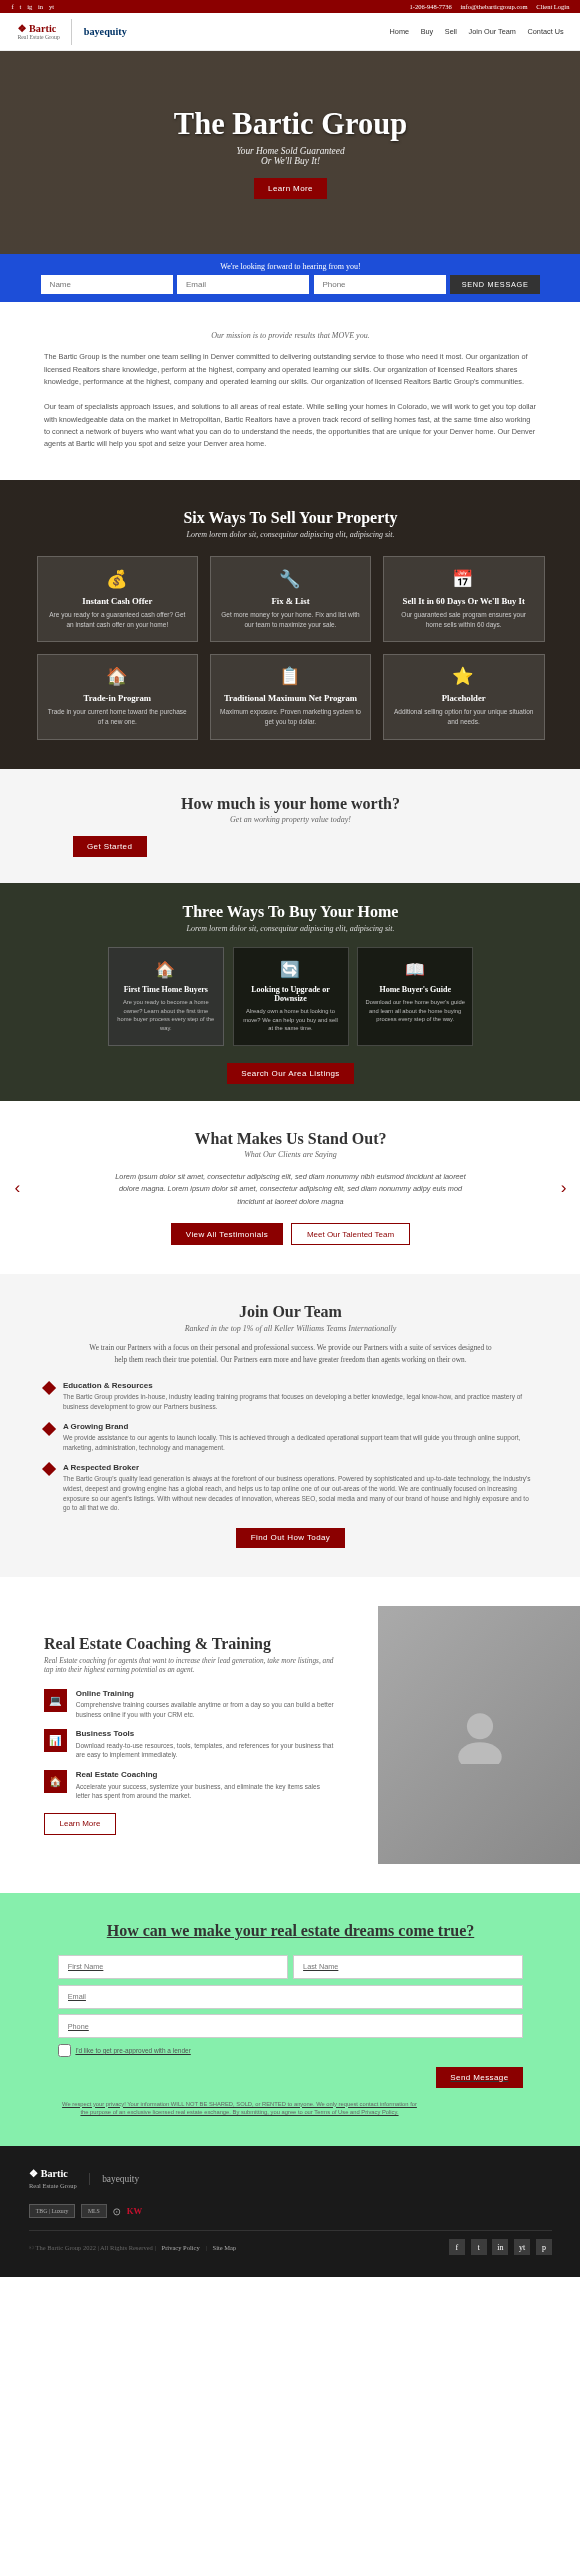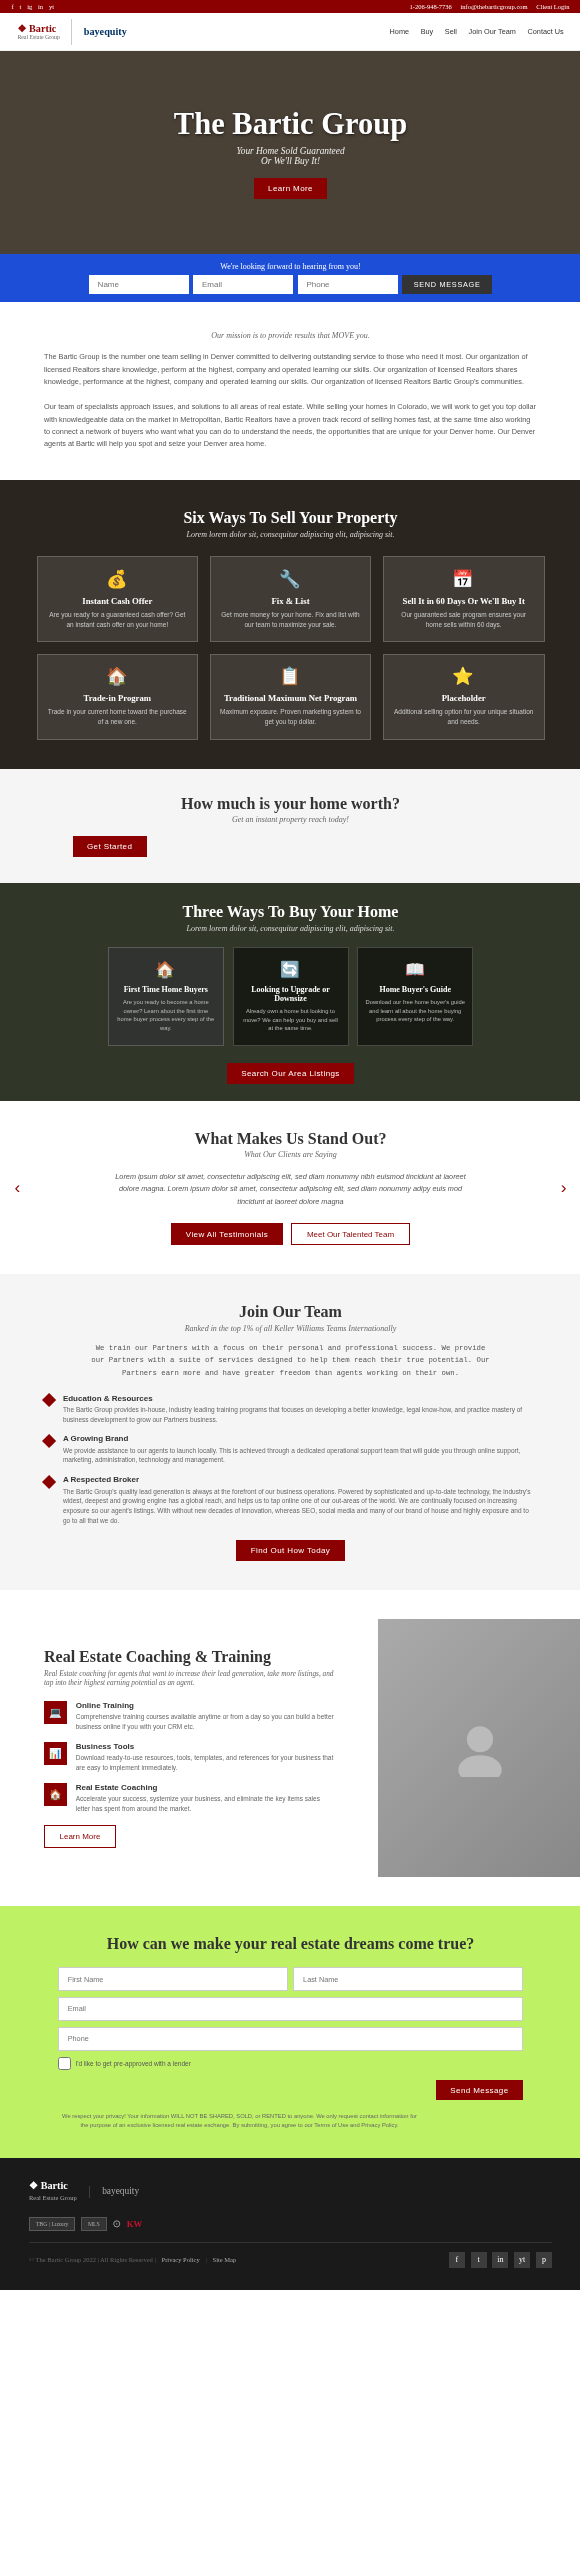--- a/index.html
+++ b/index.html
@@ -87,21 +87,21 @@
     .contact-bar p { margin-bottom: 4.4px; }
     .contact-form-row {
       display: flex;
       gap: 4.4px;
       justify-content: center;
     }
     .contact-form-row input {
       padding: 5.1px 8.7px;
       border: none;
       font-size: 8px;
-      width: 100px;
+      width: 132px;
     }
     .contact-form-row .btn-send {
       background: #333;
       color: #fff;
       border: none;
       padding: 5.1px 11.6px;
       font-size: 7.3px;
       cursor: pointer;
       letter-spacing: 0.7px;
     }
@@ -189,21 +189,21 @@
       cursor: pointer;
     }
     .arrow-left { left: 14.5px; }
     .arrow-right { right: 14.5px; }
     .what-makes-btns { display: flex; gap: 8.7px; justify-content: center; }
 
     
     .join-team { background: #f5f5f5; padding: 29px 44px; }
     .join-team h2 { font-size: 16px; text-align: center; margin-bottom: 2.9px; }
     .join-team .subtitle { font-size: 8px; color: #666; font-style: italic; text-align: center; margin-bottom: 8.7px; }
-    .join-team .intro { font-size: 7.3px; color: #555; text-align: center; max-width: 407px; margin: 0 auto 14.5px; line-height: 1.7; font-family: Liberation Mono, monospace; }
+    .join-team .intro { font-size: 7.3px; color: #555; text-align: center; max-width: 407px; margin: 0 auto 14.5px; line-height: 1.7; font-family: Liberation Serif, serif; }
     .benefit-item { display: flex; align-items: flex-start; gap: 8.7px; margin-bottom: 10.2px; }
     .benefit-diamond { width: 10.2px; height: 10.2px; background: #8b0000; transform: rotate(45deg); flex-shrink: 0; margin-top: 1.5px; }
     .benefit-text h4 { font-size: 8px; color: #333; margin-bottom: 2.2px; font-family: Arial, sans-serif; }
     .benefit-text p { font-size: 6.5px; color: #666; line-height: 1.5; font-family: Arial, sans-serif; }
     .join-team-btn-row { text-align: center; margin-top: 14.5px; }
 
     
     .coaching { padding: 29px 0; display: flex; }
     .coaching-left { flex: 1; padding: 29px 44px 29px 44px; }
     .coaching-right { width: 203px; background: #ccc; min-height: 232px; }
@@ -219,21 +219,21 @@
       font-size: 29px;
     }
     .coaching h2 { font-size: 16px; margin-bottom: 2.9px; }
     .coaching .subtitle { font-size: 8px; color: #666; font-style: italic; margin-bottom: 14.5px; }
     .coaching-item { display: flex; align-items: flex-start; gap: 8.7px; margin-bottom: 10.2px; }
     .coaching-icon { width: 23px; height: 23px; background: #8b0000; display: flex; align-items: center; justify-content: center; color: #fff; font-size: 10.2px; flex-shrink: 0; }
     .coaching-text h4 { font-size: 8px; color: #333; margin-bottom: 2.2px; font-family: Arial, sans-serif; }
     .coaching-text p { font-size: 6.5px; color: #666; line-height: 1.5; font-family: Arial, sans-serif; }
 
     
-    .contact-section { background: #bef264; padding: 29px 44px; }
+    .contact-section { background: #86efac; padding: 29px 44px; text-decoration: underline; }
     .contact-section h2 { font-size: 16px; text-align: center; margin-bottom: 2.9px; }
     .contact-form { display: grid; grid-template-columns: 1fr 1fr; gap: 5.8px; margin-top: 14.5px; max-width: 465px; margin-left: auto; margin-right: auto; }
     .contact-form input, .contact-form textarea {
       padding: 6.5px 8.7px;
       border: 0.7px solid #ccc;
       font-size: 7.3px;
       font-family: Arial, sans-serif;
       background: #fff;
     }
     .contact-form .full-width { grid-column: 1 / -1; }
@@ -348,21 +348,21 @@
     <div class="way-card">
       <div class="way-icon">⭐</div>
       <h3>Placeholder</h3>
       <p>Additional selling option for your unique situation and needs.</p>
     </div>
   </div>
 </div>
 
 <div class="home-worth">
   <h2>How much is your home worth?</h2>
-  <p>Get an instant property reach today!</p>
+  <p>Get an working property value today!</p>
   <div class="home-worth-form">
     <button class="btn-red">Get Started</button>
   </div>
 </div>
 
 <div class="three-ways-buy">
   <h2>Three Ways To Buy Your Home</h2>
   <p class="subtitle">Lorem lorem dolor sit, consequitur adipiscing elit, adipiscing sit.</p>
   <div class="buy-cards">
     <div class="buy-card active">

